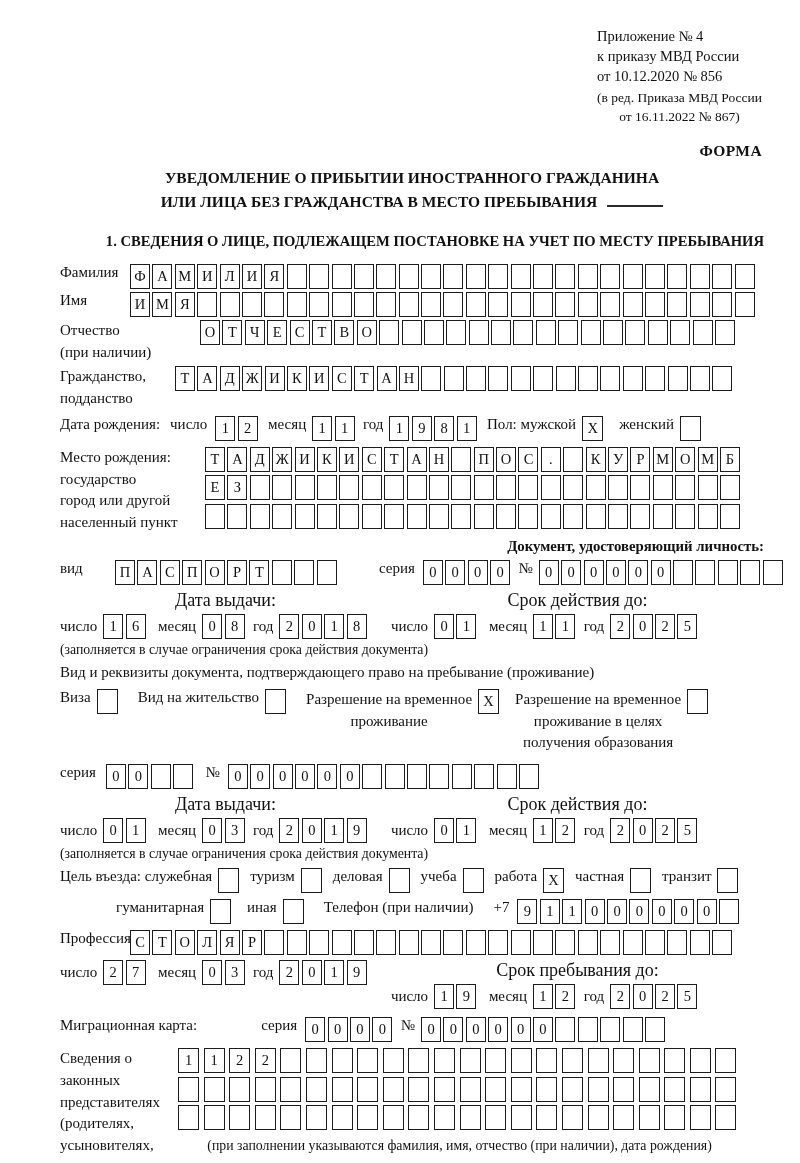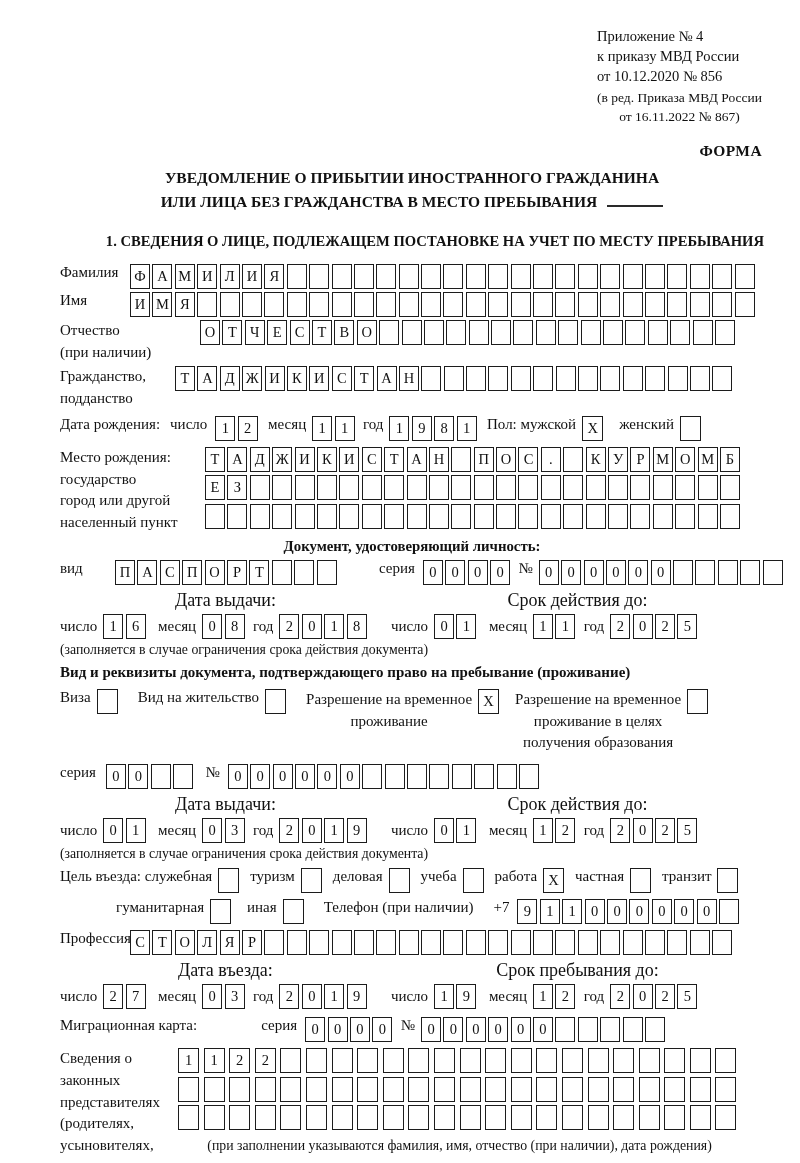--- a/index.html
+++ b/index.html
@@ -42,32 +42,32 @@
     text-align:center; font-size:14.5px; line-height:22px; background:#fff;
   }
   .wide .cbox { width:21px; flex:0 0 21px; margin-right:4.6px; }
   .boxcol .boxes { display:flex; margin-bottom:3.5px; }
   .chk {
     display:inline-block; width:21px; height:25px; flex:0 0 21px;
     border:1.7px solid #1c1c1c; margin-left:6px;
     text-align:center; font-size:14.5px; line-height:22px; background:#fff;
   }
 
-  .center-bold { text-align:center; font-weight:bold; font-size:14.8px; margin:4px 0 5px 0; }
+  .center-bold { text-align:right; font-weight:bold; font-size:14.8px; margin:4px 0 5px 0; }
 
   
   .dates { display:flex; margin-top:5px; }
   .dcol.l { flex:0 0 47%; }
   .dcol.r { flex:1; }
   .dhead { text-align:center; font-size:18px; margin-bottom:3px; }
   .drow { display:flex; align-items:center; }
   .drow .lbl { margin-right:6px; }
   .rnote { text-align:left; font-size:13.8px; margin:3px 0 6px 0; }
 
-  .pline { margin:4px 0 2px 0;font-weight:bold; }
+  .pline { margin:4px 0 2px 0; }
   .permits { margin-top:8px; margin-bottom:10px; }
   .ctr { text-align:center; line-height:1.45; }
 
   .purpose-row .opt { margin-left:11px; white-space:nowrap; }
   .purpose-row2 { margin-left:56px; }
 
   .rep-note { text-align:center; font-size:13.8px; margin-top:8px; }
   .mt6{margin-top:6px;} .mt8{margin-top:8px;}
 </style>
 </head>
@@ -587,21 +587,20 @@
         <span class="cbox"></span>
         <span class="cbox"></span>
         <span class="cbox"></span>
         <span class="cbox"></span>
         <span class="cbox"></span>
       </span>
   </div>
 
   <div class="dates">
     <div class="dcol l">
-      <div class="dhead">Дата въезда:</div>
       <div class="drow">
         <span class="lbl">число</span>
         <span class="boxes">
             <span class="cbox">2</span>
             <span class="cbox">7</span>
           </span>
         <span class="lbl ml10">месяц</span>
         <span class="boxes">
             <span class="cbox">0</span>
             <span class="cbox">3</span>

